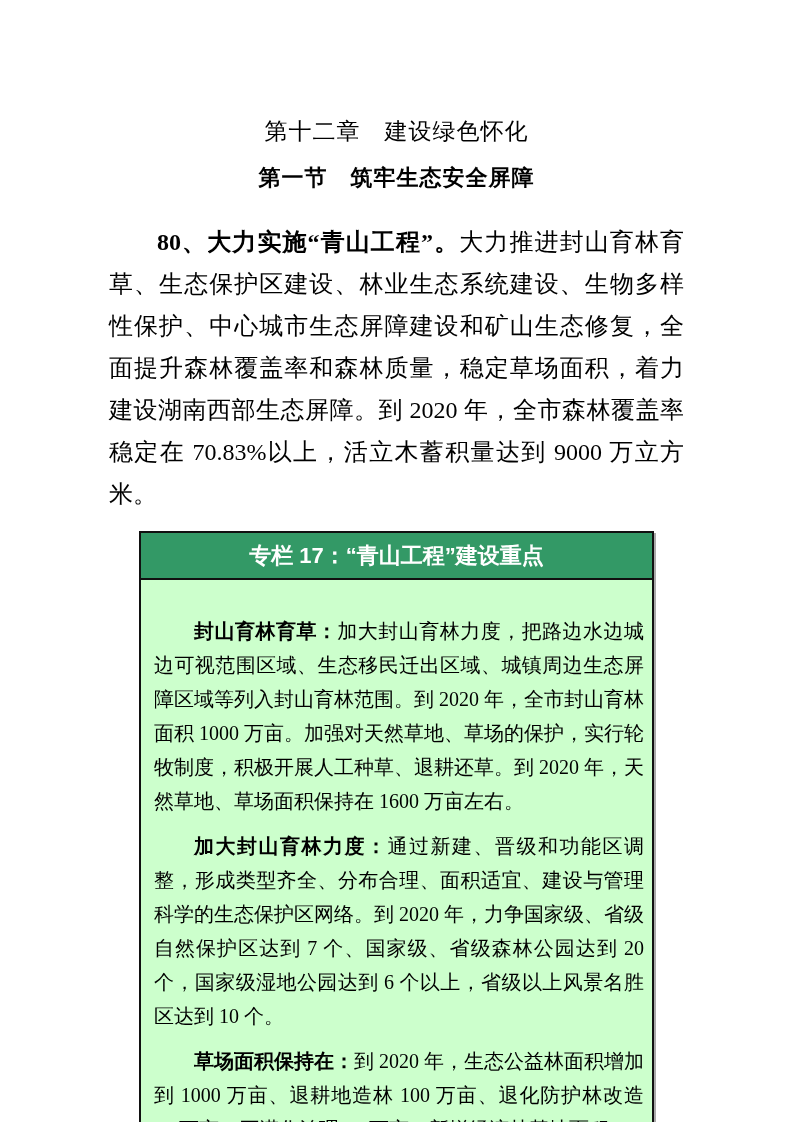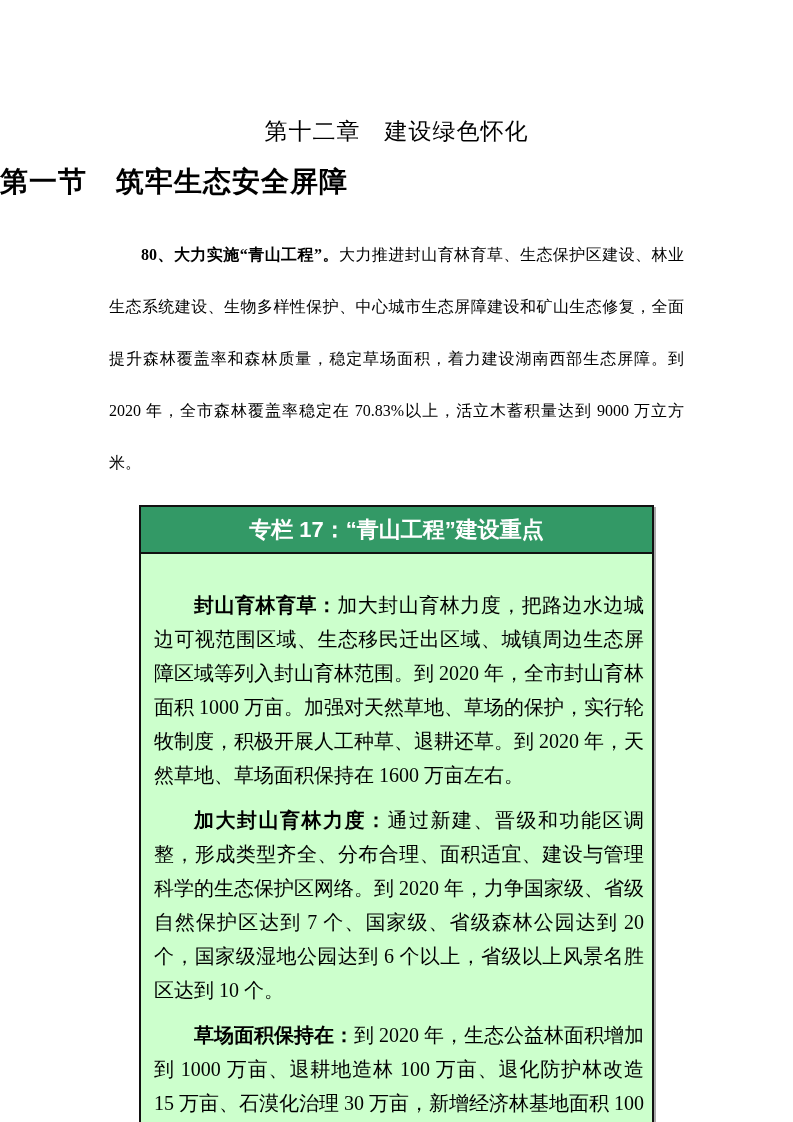--- a/index.html
+++ b/index.html
@@ -22,31 +22,31 @@
   .chapter-title {
     margin: 0 0 16px 0;
     text-align: center;
     font-family: "Liberation Sans", "DejaVu Sans", sans-serif;
     font-size: 23px;
     font-weight: normal;
     letter-spacing: 1px;
   }
   .section-title {
     margin: 0 0 28px 0;
-    text-align: left;
+    text-align: center;
     font-family: "Liberation Serif", "DejaVu Serif", serif;
-    font-size: 28px;
+    font-size: 22px;
     font-weight: bold;
     letter-spacing: 1px;
   }
   .body-paragraph {
     width: 575px;
     margin: 0 auto;
-    font-size: 16px;
-    line-height: 52px;
+    font-size: 24px;
+    line-height: 42px;
     text-align: justify;
     text-indent: 2em;
     font-family: "Liberation Serif", "DejaVu Serif", serif;
   }
   .body-paragraph .lead {
     font-weight: bold;
   }
   .callout {
     width: 515px;
     margin: 16px auto 0 auto;

